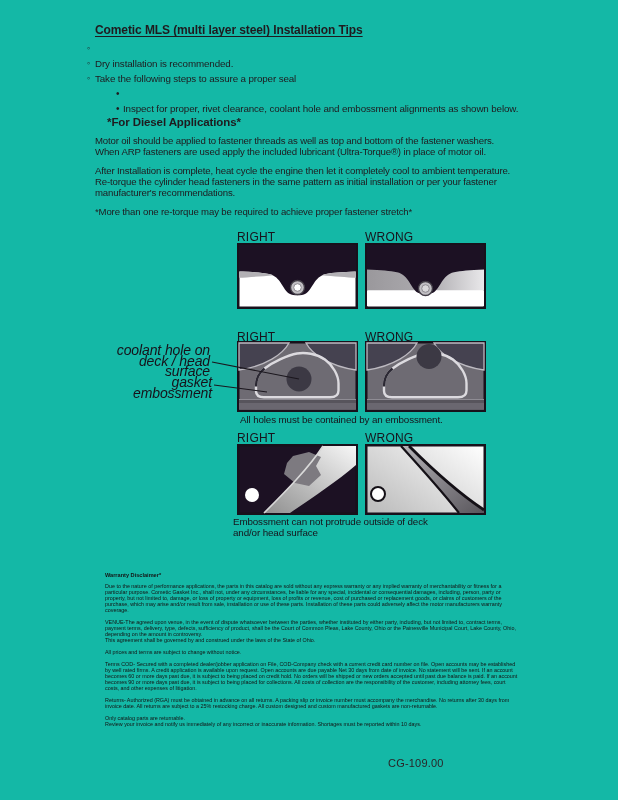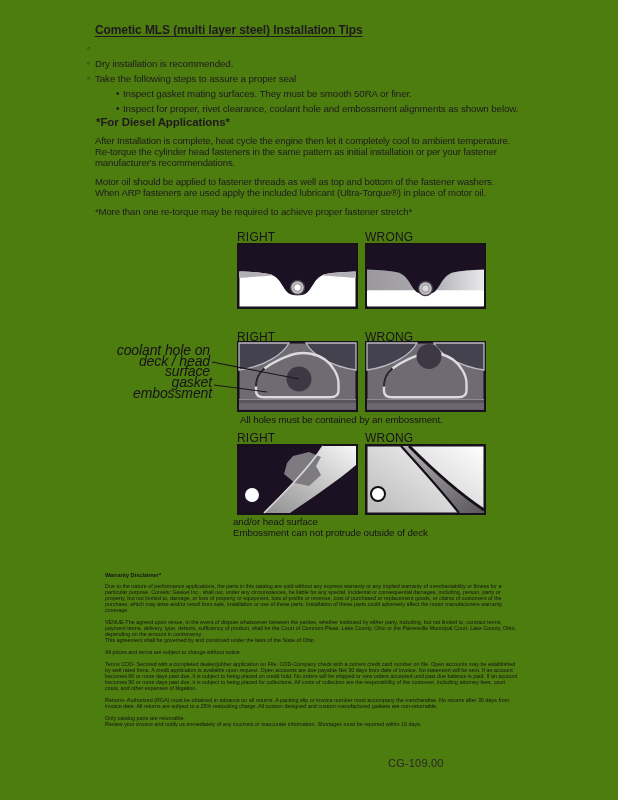--- a/index.html
+++ b/index.html
@@ -1,33 +1,33 @@
 <!DOCTYPE html>
 <html><head>
 <meta charset="utf-8">
 <style>
   html,body { margin:0; padding:0; background:#e8e8e8; }
   .page {
     position:relative; width:618px; height:800px; margin:0 auto;
-    background:#4d7c0f; overflow:hidden;
+    background:#14b8a6; overflow:hidden;
     font-family:"Liberation Sans","DejaVu Sans",sans-serif; color:#1f1a1e;
   }
   .title {
     position:absolute; left:95px; top:23px;
     font-size:12px; font-weight:700; letter-spacing:-0.1px;
     text-decoration:underline; text-underline-offset:2px;
   }
   .bullets { position:absolute; left:87px; top:41px; width:440px; }
   .b-row { display:flex; font-size:9.8px; line-height:15px; letter-spacing:-0.12px; }
   .b-row .mk { flex:none; width:8px; font-size:9px; }
   .b-row.sub { margin-left:29px; }
   .b-row.sub .mk { width:7px; font-size:10px; }
 
   .diesel { position:absolute; left:95px; top:116px; width:418px; }
-  .diesel-h { font-size:11.5px; font-weight:700; letter-spacing:-0.1px; margin:0 1px 8px; }
+  .diesel-h { font-size:11.5px; font-weight:700; letter-spacing:-0.1px; margin:0 12px 8px; }
   .diesel p { margin:0 0 8.5px; font-size:9.6px; line-height:10.8px; letter-spacing:-0.15px; }
   .diesel p.note { margin-top:3px; }
 
   .dg-h { position:absolute; width:121px; text-align:left; font-size:12px; letter-spacing:0.2px; color:#18131c; }
   #h1r{left:237px;top:230px} #h1w{left:365px;top:230px}
   #h2r{left:237px;top:330px} #h2w{left:365px;top:330px}
   #h3r{left:237px;top:431px} #h3w{left:365px;top:431px}
 
   .panel { position:absolute; display:block; }
   #p1r{left:237px;top:243px} #p1w{left:365px;top:243px}
@@ -63,32 +63,31 @@
     <div class="b-row">
       <span class="mk">◦</span>
       <span>Dry installation is recommended.</span>
     </div>
     <div class="b-row">
       <span class="mk">◦</span>
       <span>Take the following steps to assure a proper seal</span>
     </div>
     <div class="b-row sub">
       <span class="mk">•</span>
-      <span>Inspect gasket mating surfaces.  They must be smooth 50RA or finer.</span>
     </div>
     <div class="b-row sub">
       <span class="mk">•</span>
       <span>Inspect for proper, rivet clearance, coolant hole and embossment alignments as shown below.</span>
     </div>
   </div>
 
   <div class="diesel">
     <div class="diesel-h">*For Diesel Applications*</div>
+    <p>Motor oil should be applied to fastener threads as well as top and bottom of the fastener washers. When ARP fasteners are used apply the included lubricant (Ultra-Torque®) in place of motor oil.</p>
     <p>After Installation is complete, heat cycle the engine then let it completely cool to ambient temperature. Re-torque the cylinder head fasteners in the same pattern as initial installation or per your fastener manufacturer's recommendations.</p>
-    <p>Motor oil should be applied to fastener threads as well as top and bottom of the fastener washers. When ARP fasteners are used apply the included lubricant (Ultra-Torque®) in place of motor oil.</p>
     <p class="note">*More than one re-torque may be required to achieve proper fastener stretch*</p>
   </div>
 
   <div class="dg-h" id="h1r">RIGHT</div>
   <div class="dg-h" id="h1w">WRONG</div>
   <div class="dg-h" id="h2r">RIGHT</div>
   <div class="dg-h" id="h2w">WRONG</div>
   <div class="dg-h" id="h3r">RIGHT</div>
   <div class="dg-h" id="h3w">WRONG</div>
 
@@ -182,22 +181,22 @@
       </linearGradient>
     </defs>
     <rect x="1.25" y="1.25" width="118.5" height="68.5" fill="url(#g3w)" stroke="#17111b" stroke-width="2.5"></rect>
     <path d="M36,2 H44 C70,28 95,50 119,66 L119,69 H94 C76,46 56,24 36,2 Z" fill="url(#g3wb)"></path>
     <path d="M36,2 C56,24 76,46 94,69" stroke="#141016" stroke-width="2.2" fill="none"></path>
     <path d="M44,2 C70,28 95,50 119,66" stroke="#141016" stroke-width="2.8" fill="none"></path>
     <circle cx="13" cy="50" r="7" fill="#ffffff" stroke="#141016" stroke-width="2"></circle>
   </svg>
 
   <div class="caption" id="cap3">
+    <div>Embossment can not protrude outside of deck</div>
     <div>and/or head surface</div>
-    <div>Embossment can not protrude outside of deck</div>
   </div>
 
   <div class="disc">
     <h3>Warranty Disclaimer*</h3>
     <p>Due to the nature of performance applications, the parts in this catalog are sold without any express warranty or any implied warranty of merchantability or fitness for a particular purpose.  Cometic Gasket Inc., shall not, under any circumstances, be liable for any special, incidental or consequential damages, including, person, party or property, but not limited to, damage, or loss of property or equipment, loss of profits or revenue, cost of purchased or replacement goods, or claims of customers of the purchase, which may arise and/or result from sale, installation or use of these parts.  Installation of these parts could adversely affect the motor manufacturers warranty coverage.</p>
     <p class="tight">VENUE-The agreed upon venue, in the event of dispute whatsoever between the parties, whether instituted by either party, including, but not limited to, contract terms, payment terms, delivery, type, defects, sufficiency of product, shall be the Court of Common Pleas, Lake County, Ohio or the Painesville Municipal Court, Lake County, Ohio, depending on the amount in controversy.</p>
     <p>This agreement shall be governed by and construed under the laws of the State of Ohio.</p>
     <p>All prices and terms are subject to change without notice.</p>
     <p>Terms COD- Secured with a completed dealer/jobber application on File, COD-Company check with a current credit card number on file.  Open accounts may be established by well rated firms.  A credit application is available upon request.  Open accounts are due payable Net 30 days from date of invoice.  No statement will be sent.  If an account becomes 60 or more days past due, it is subject to being placed on credit hold.  No orders will be shipped or new orders accepted until past due balance is paid.  If an account becomes 90 or more days past due, it is subject to being placed for collections.  All costs of collection are the responsibility of the customer, including attorney fees, court costs, and other expenses of litigation.</p>
     <p>Returns- Authorized (RGA) must be obtained in advance on all returns.  A packing slip or invoice number must accompany the merchandise.  No returns after 30 days from invoice date.  All returns are subject to a 25% restocking charge.  All custom designed and custom manufactured gaskets are non-returnable.</p>

